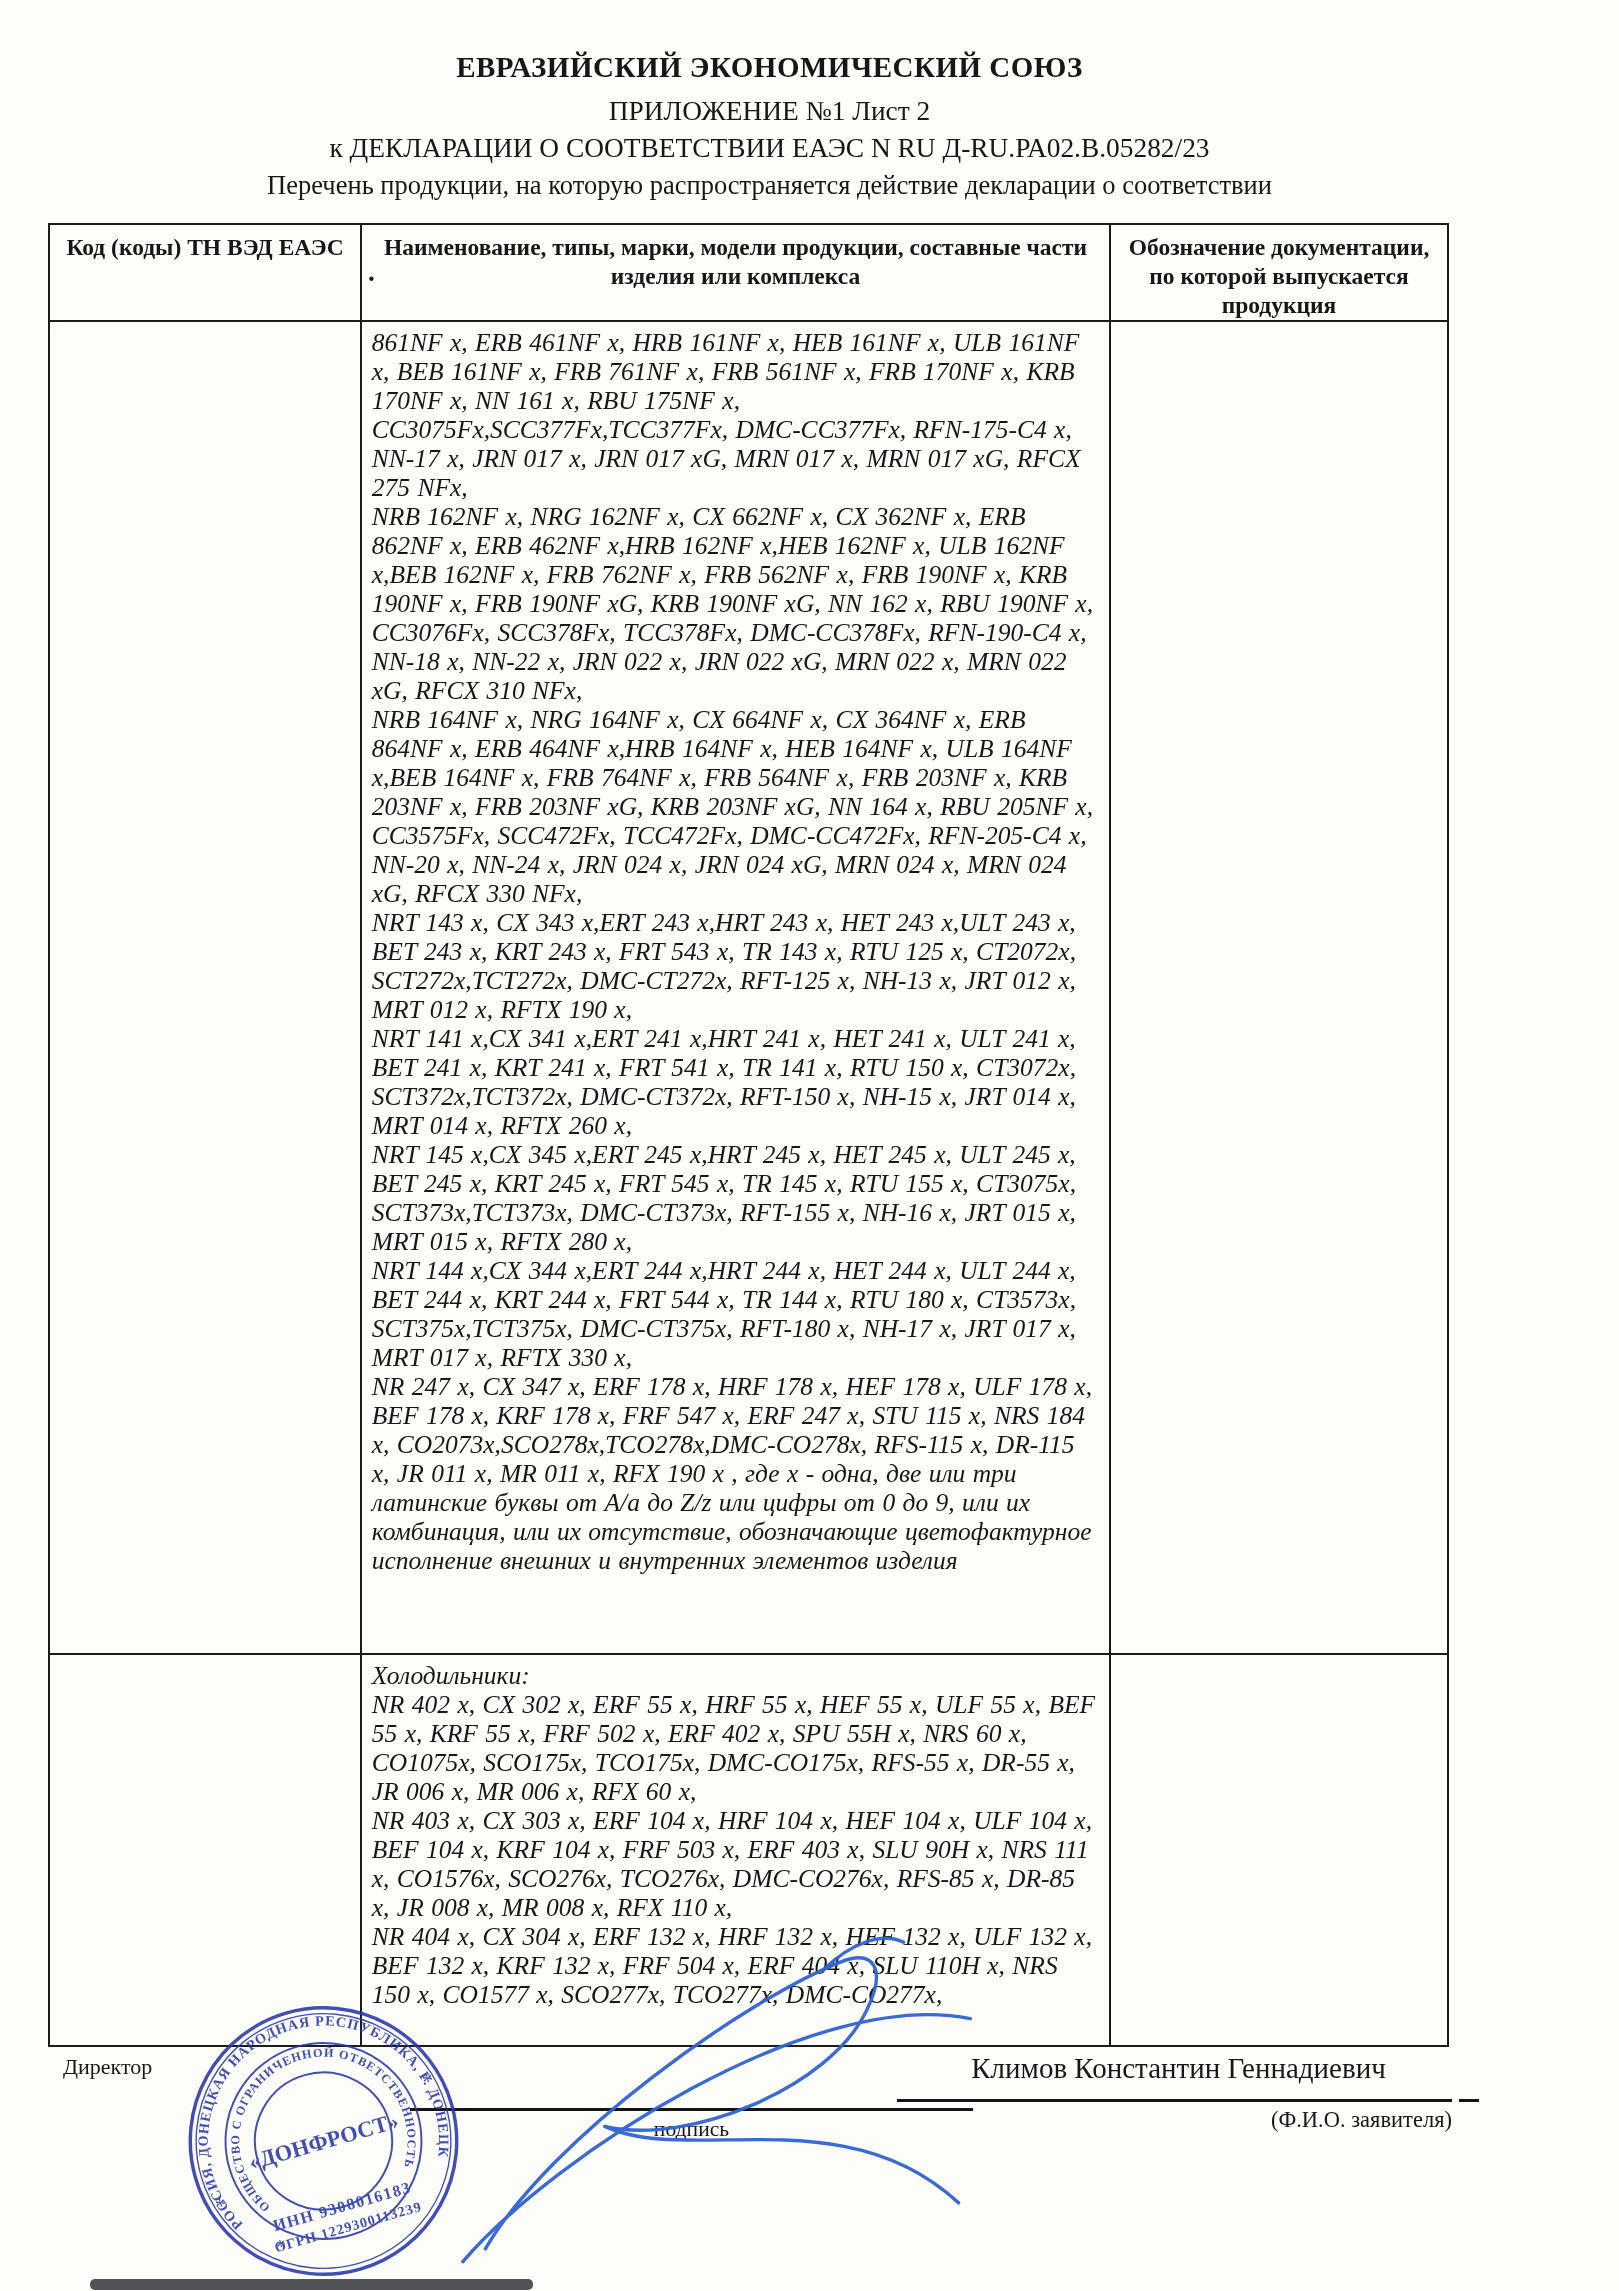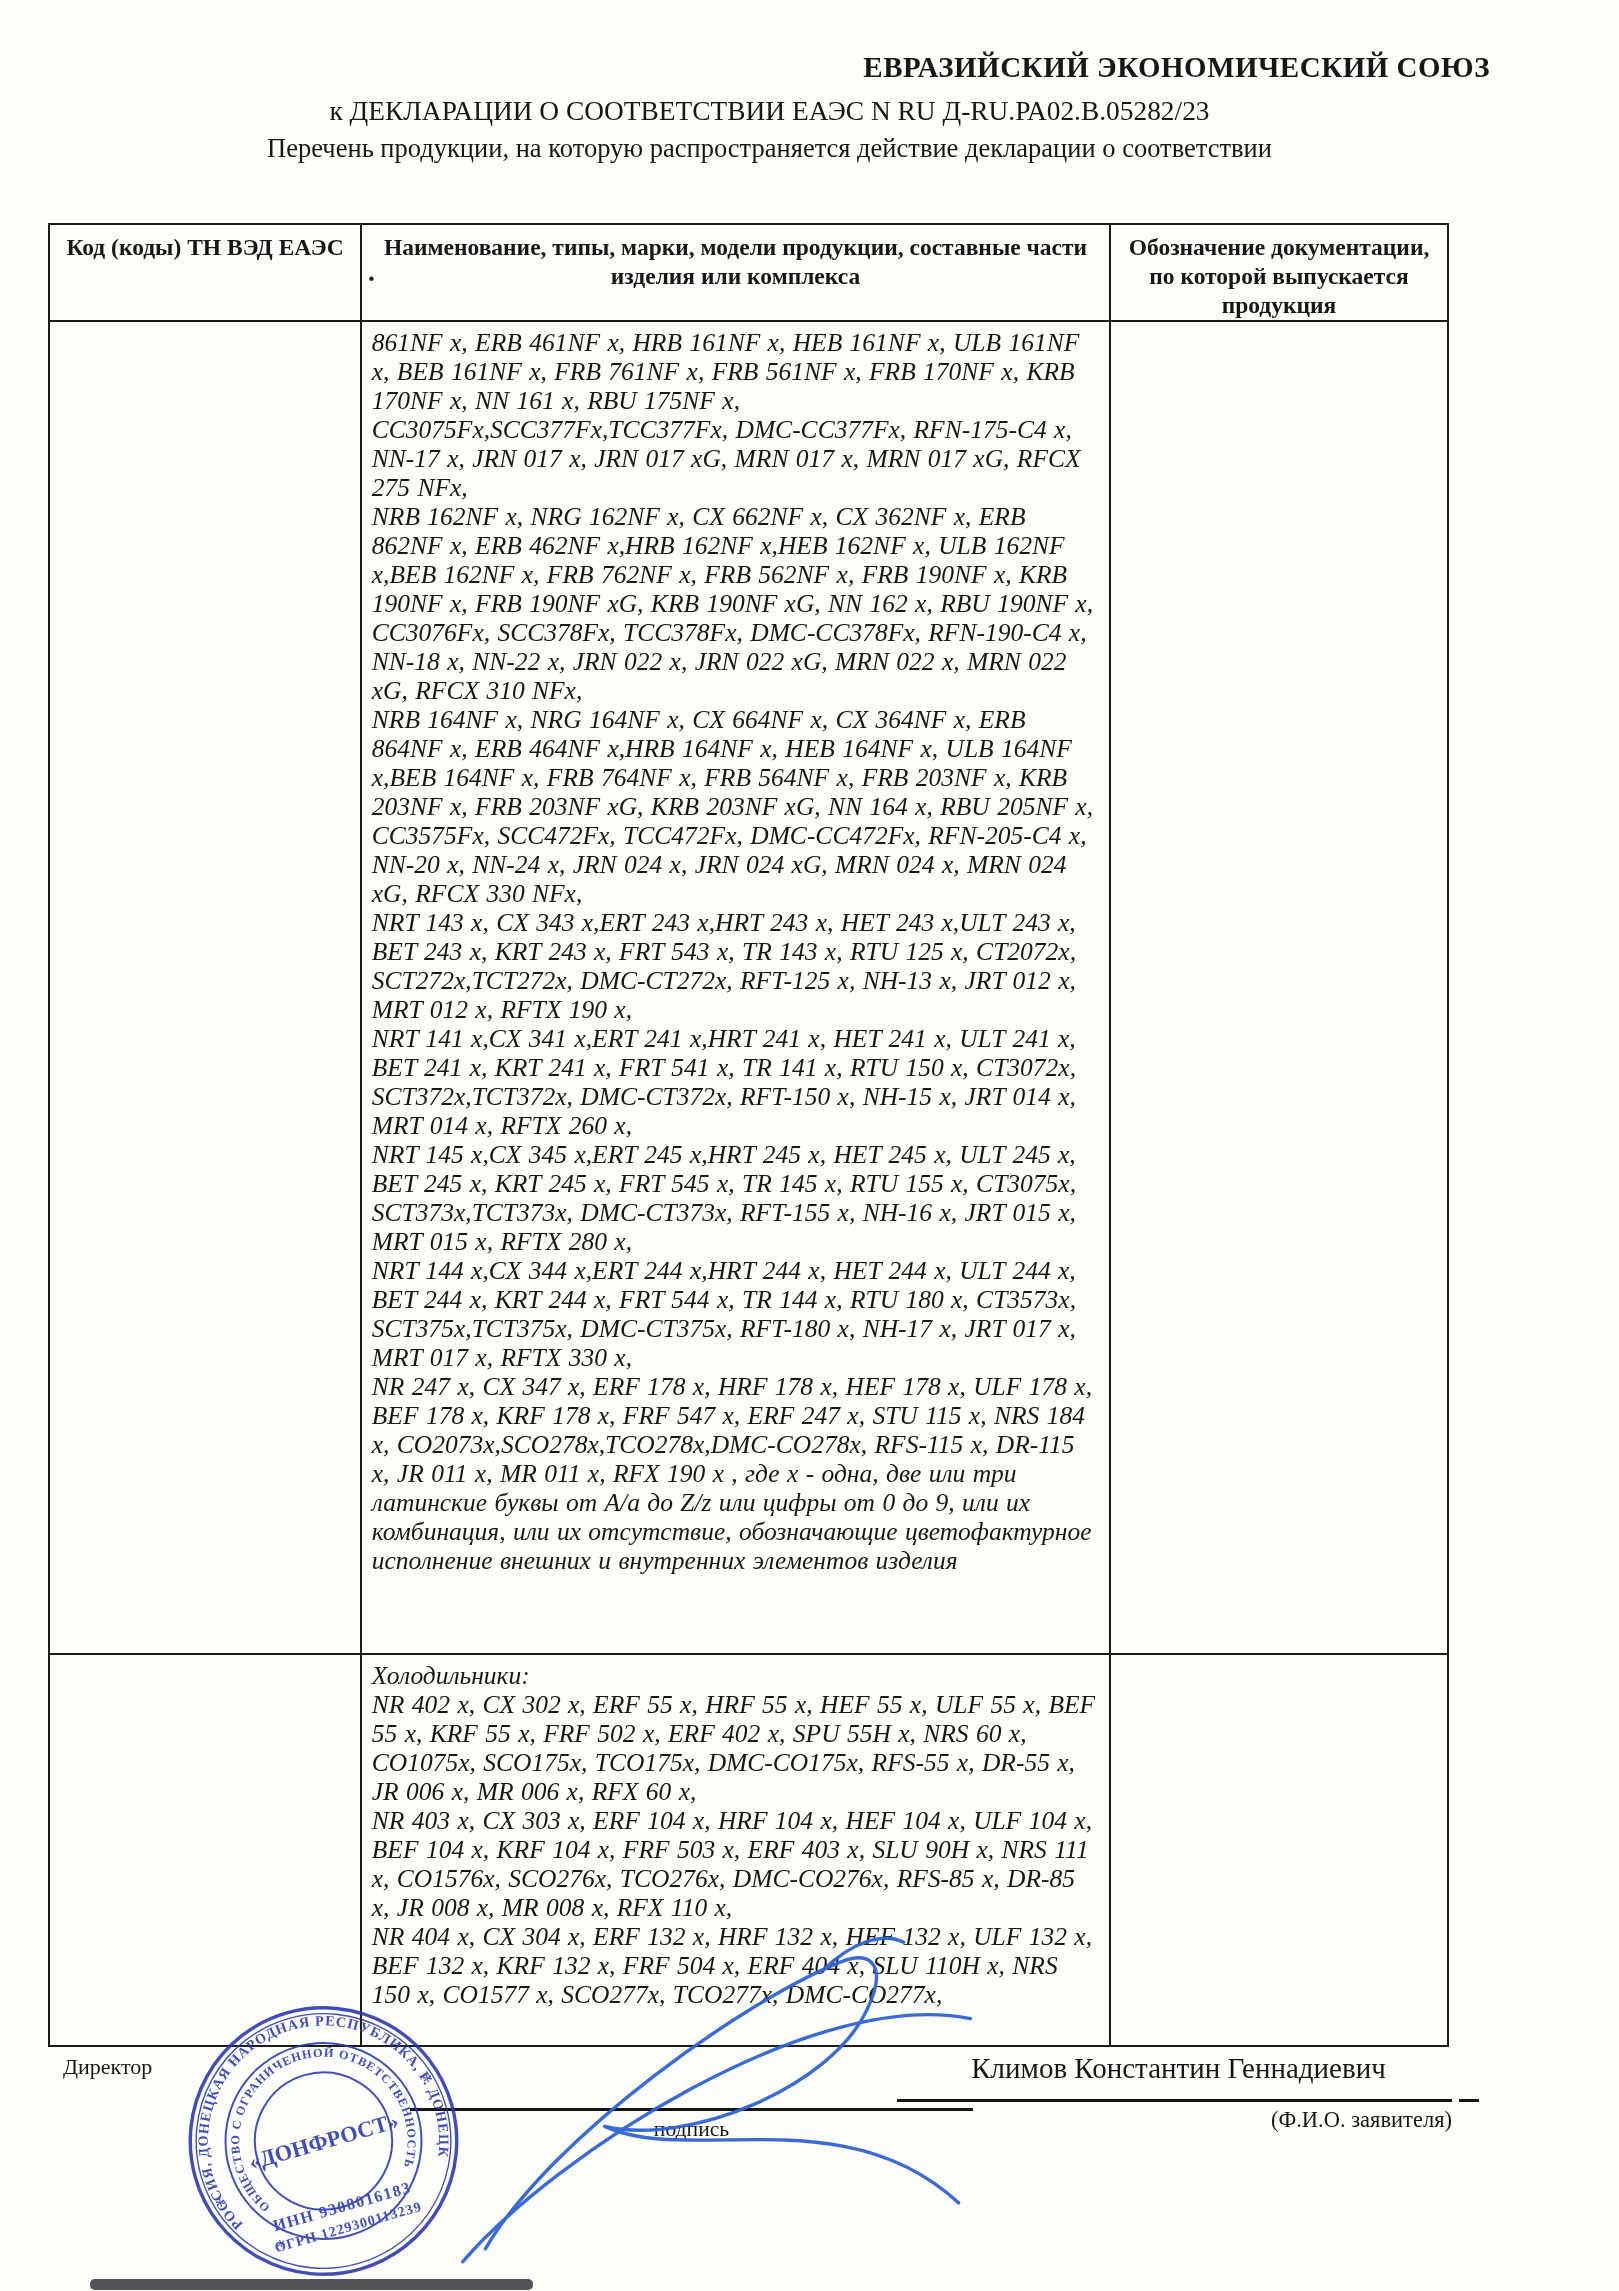--- a/index.html
+++ b/index.html
@@ -7,21 +7,21 @@
     position:relative;
     width:1619px;height:2292px;
     margin:0 auto;
     background:#fdfdfa;
     overflow:hidden;
     font-family:"Liberation Serif","DejaVu Serif",serif;
     color:#171717;
   }
   
   .doc-header{position:absolute;left:49px;top:51px;width:1441px;text-align:center;}
-  .doc-title{font-size:29px;font-weight:bold;letter-spacing:0.5px;margin-bottom:11.8px;text-align:right;}
+  .doc-title{font-size:29px;font-weight:bold;letter-spacing:0.5px;margin-bottom:11.8px;}
   .doc-sub{font-size:27.4px;margin-bottom:5.9px;}
   .doc-sub2{font-size:26.5px;margin-top:1px;}
   
   table.products{
     position:absolute;left:48px;top:223px;
     border-collapse:collapse;table-layout:fixed;
     width:1399px;
   }
   table.products th, table.products td{
     border:2.9px solid #1c1c1c;
@@ -55,20 +55,21 @@
   .sig-svg{position:absolute;left:392px;top:1906px;}
   .scan-edge{position:absolute;left:90px;top:2279px;width:443px;height:10.8px;background:#34343c;border-radius:4.9px;opacity:.85;}
 </style>
 </head>
 <body>
 
 <div class="page">
 
   <div class="doc-header">
     <div class="doc-title">ЕВРАЗИЙСКИЙ ЭКОНОМИЧЕСКИЙ СОЮЗ</div>
+    <div class="doc-sub">ПРИЛОЖЕНИЕ №1 Лист 2</div>
     <div class="doc-sub">к ДЕКЛАРАЦИИ О СООТВЕТСТВИИ ЕАЭС N RU Д-RU.РА02.В.05282/23</div>
     <div class="doc-sub2">Перечень продукции, на которую распространяется действие декларации о соответствии</div>
   </div>
 
   <table class="products">
     <colgroup>
       <col style="width:312px">
       <col style="width:749px">
       <col style="width:338px">
     </colgroup>

